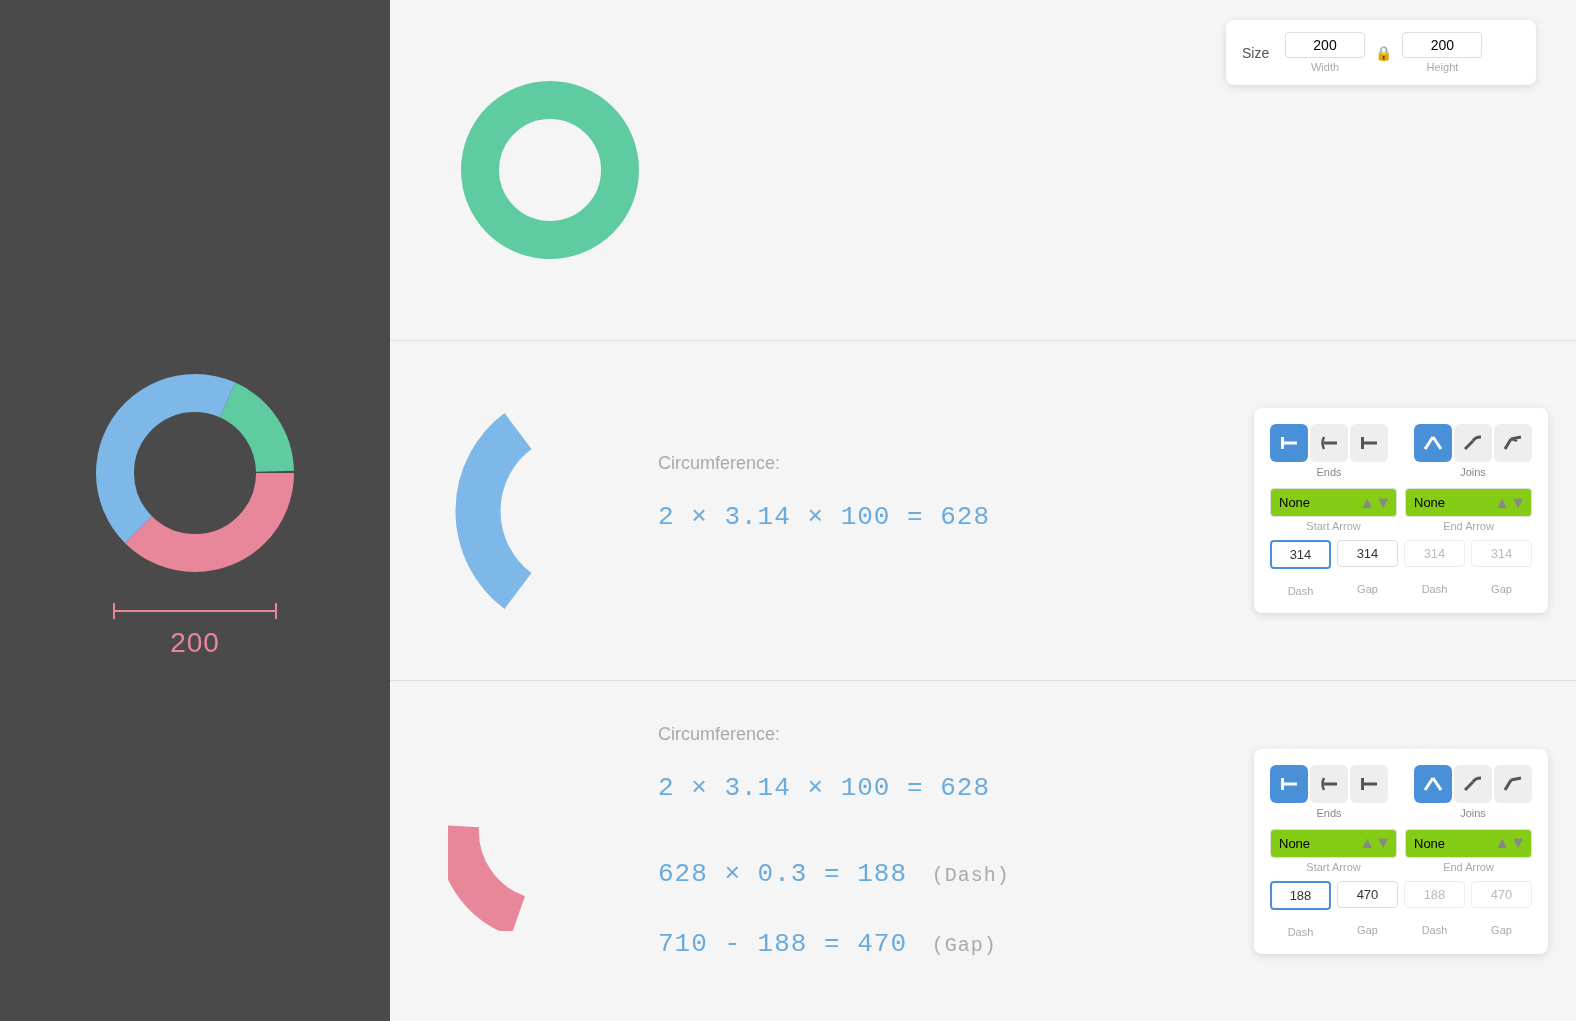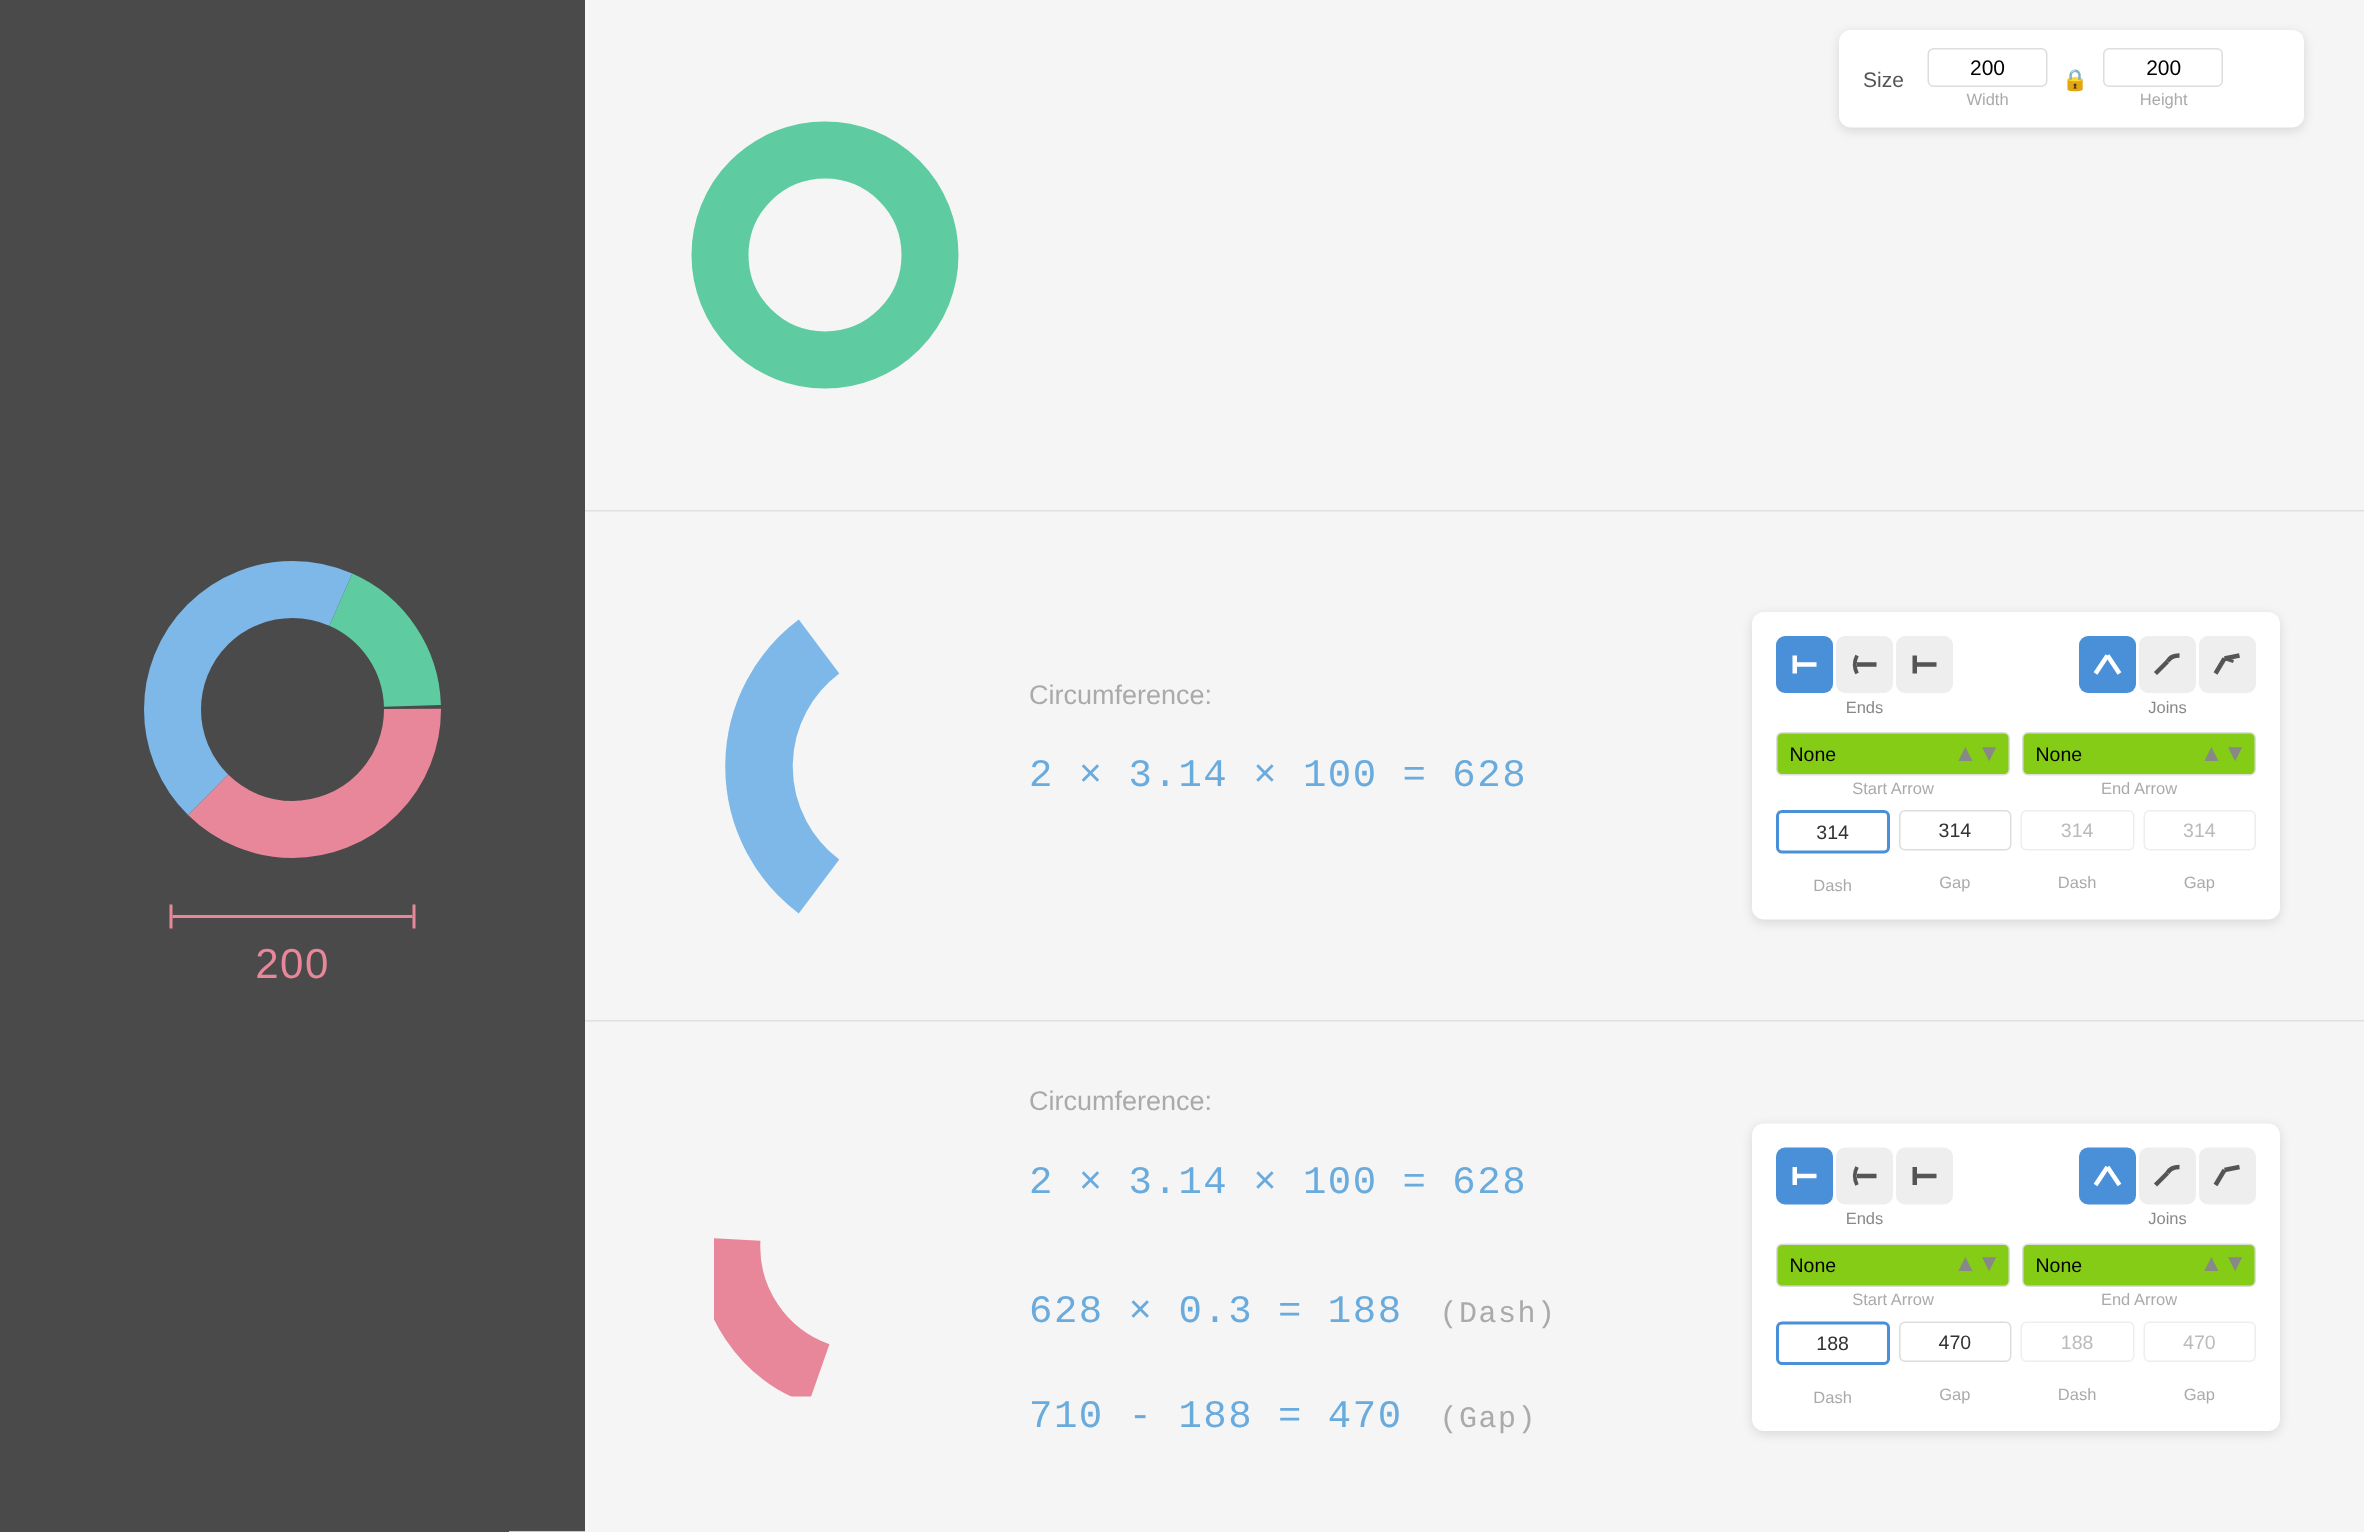--- a/index.html
+++ b/index.html
@@ -72,21 +72,21 @@
       background: #f5f5f5;
       display: flex;
       flex-direction: column;
       position: relative;
     }
 
     
     .section {
       display: flex;
       align-items: center;
-      padding: 30px 56px;
+      padding: 30px 28px;
       position: relative;
       flex: 1;
       border-bottom: 1px solid #e0e0e0;
     }
 
     .section:last-child {
       border-bottom: none;
     }
 
     
@@ -133,21 +133,21 @@
       font-size: 20px;
       margin-left: 8px;
     }
 
     
     .panel {
       background: white;
       border-radius: 8px;
       box-shadow: 0 2px 8px rgba(0,0,0,0.12);
       padding: 16px;
-      width: 352px;
+      width: 294px;
       flex-shrink: 0;
       margin-left: 20px;
     }
 
     .panel-size {
       background: white;
       border-radius: 8px;
       box-shadow: 0 2px 8px rgba(0,0,0,0.12);
       padding: 12px 16px;
       width: 310px;

